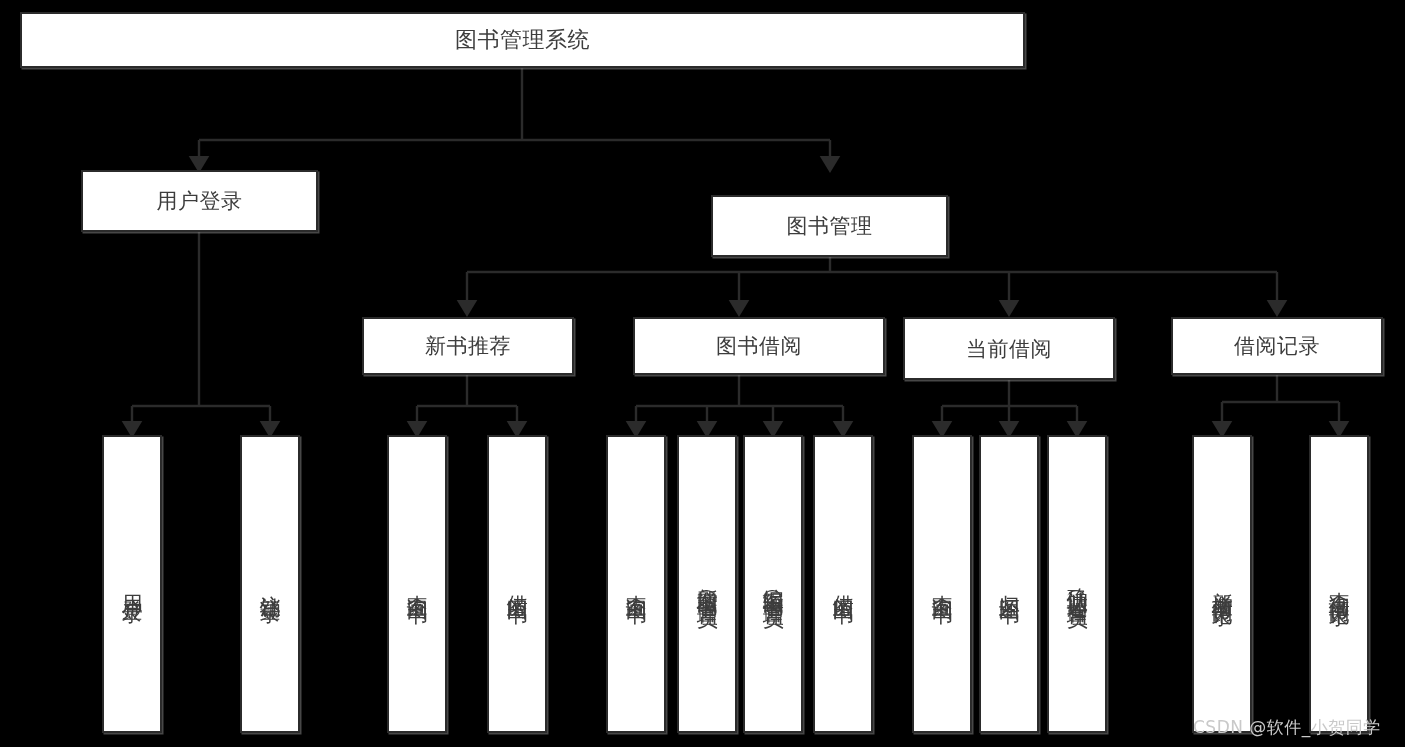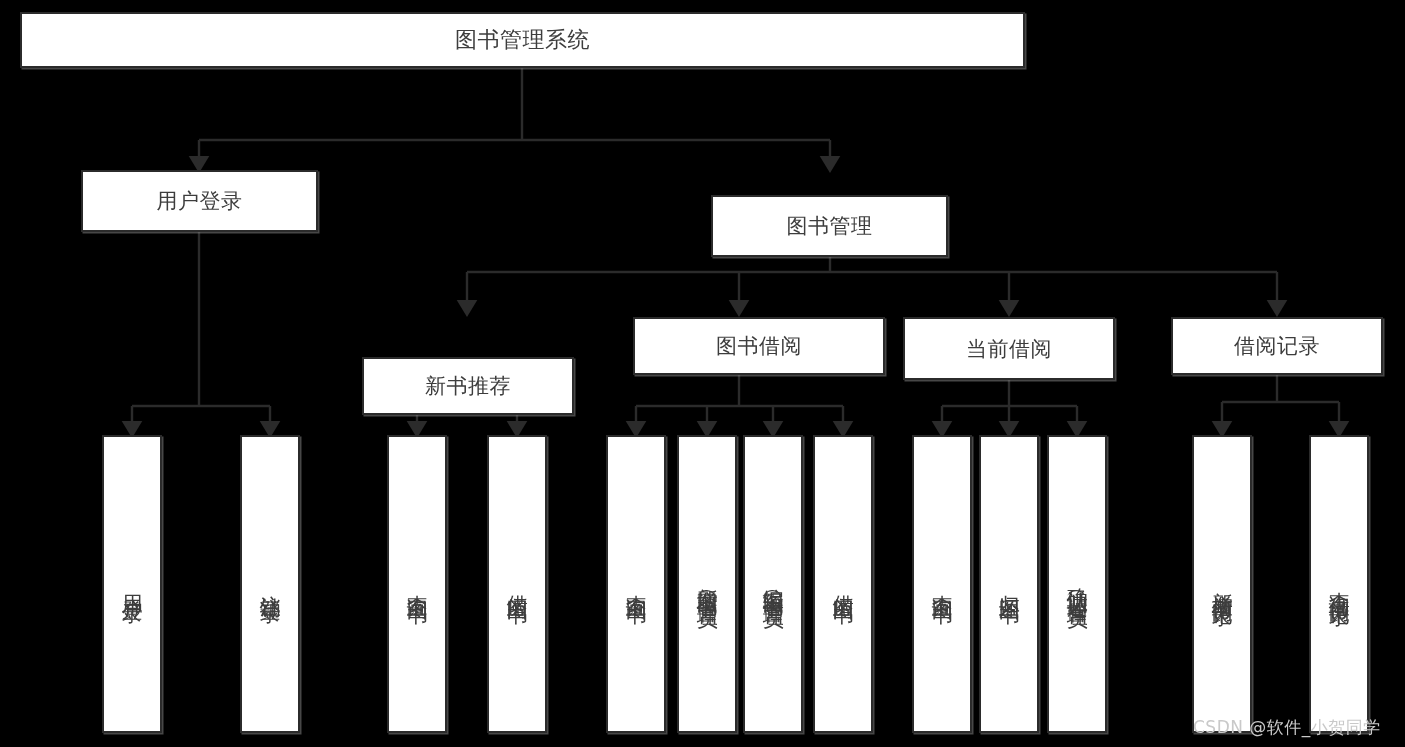--- a/index.html
+++ b/index.html
@@ -125,21 +125,21 @@
     <span>图书管理系统</span>
   </div>
 
   <div class="node h" style="left:81px; top:170px; width:237px; height:62px;">
     <span>用户登录</span>
   </div>
   <div class="node h" style="left:711px; top:170px; width:237px; height:62px;margin-top:25px;">
     <span>图书管理</span>
   </div>
 
-  <div class="node h" style="left:362px; top:317px; width:212px; height:58px;margin-top:40px;">
+  <div class="node h" style="left:362px; top:317px; width:212px; height:58px;">
     <span>新书推荐</span>
   </div>
   <div class="node h" style="left:633px; top:317px; width:252px; height:58px;">
     <span>图书借阅</span>
   </div>
   <div class="node h" style="left:903px; top:317px; width:212px; height:63px;">
     <span>当前借阅</span>
   </div>
   <div class="node h" style="left:1171px; top:317px; width:212px; height:58px;">
     <span>借阅记录</span>

